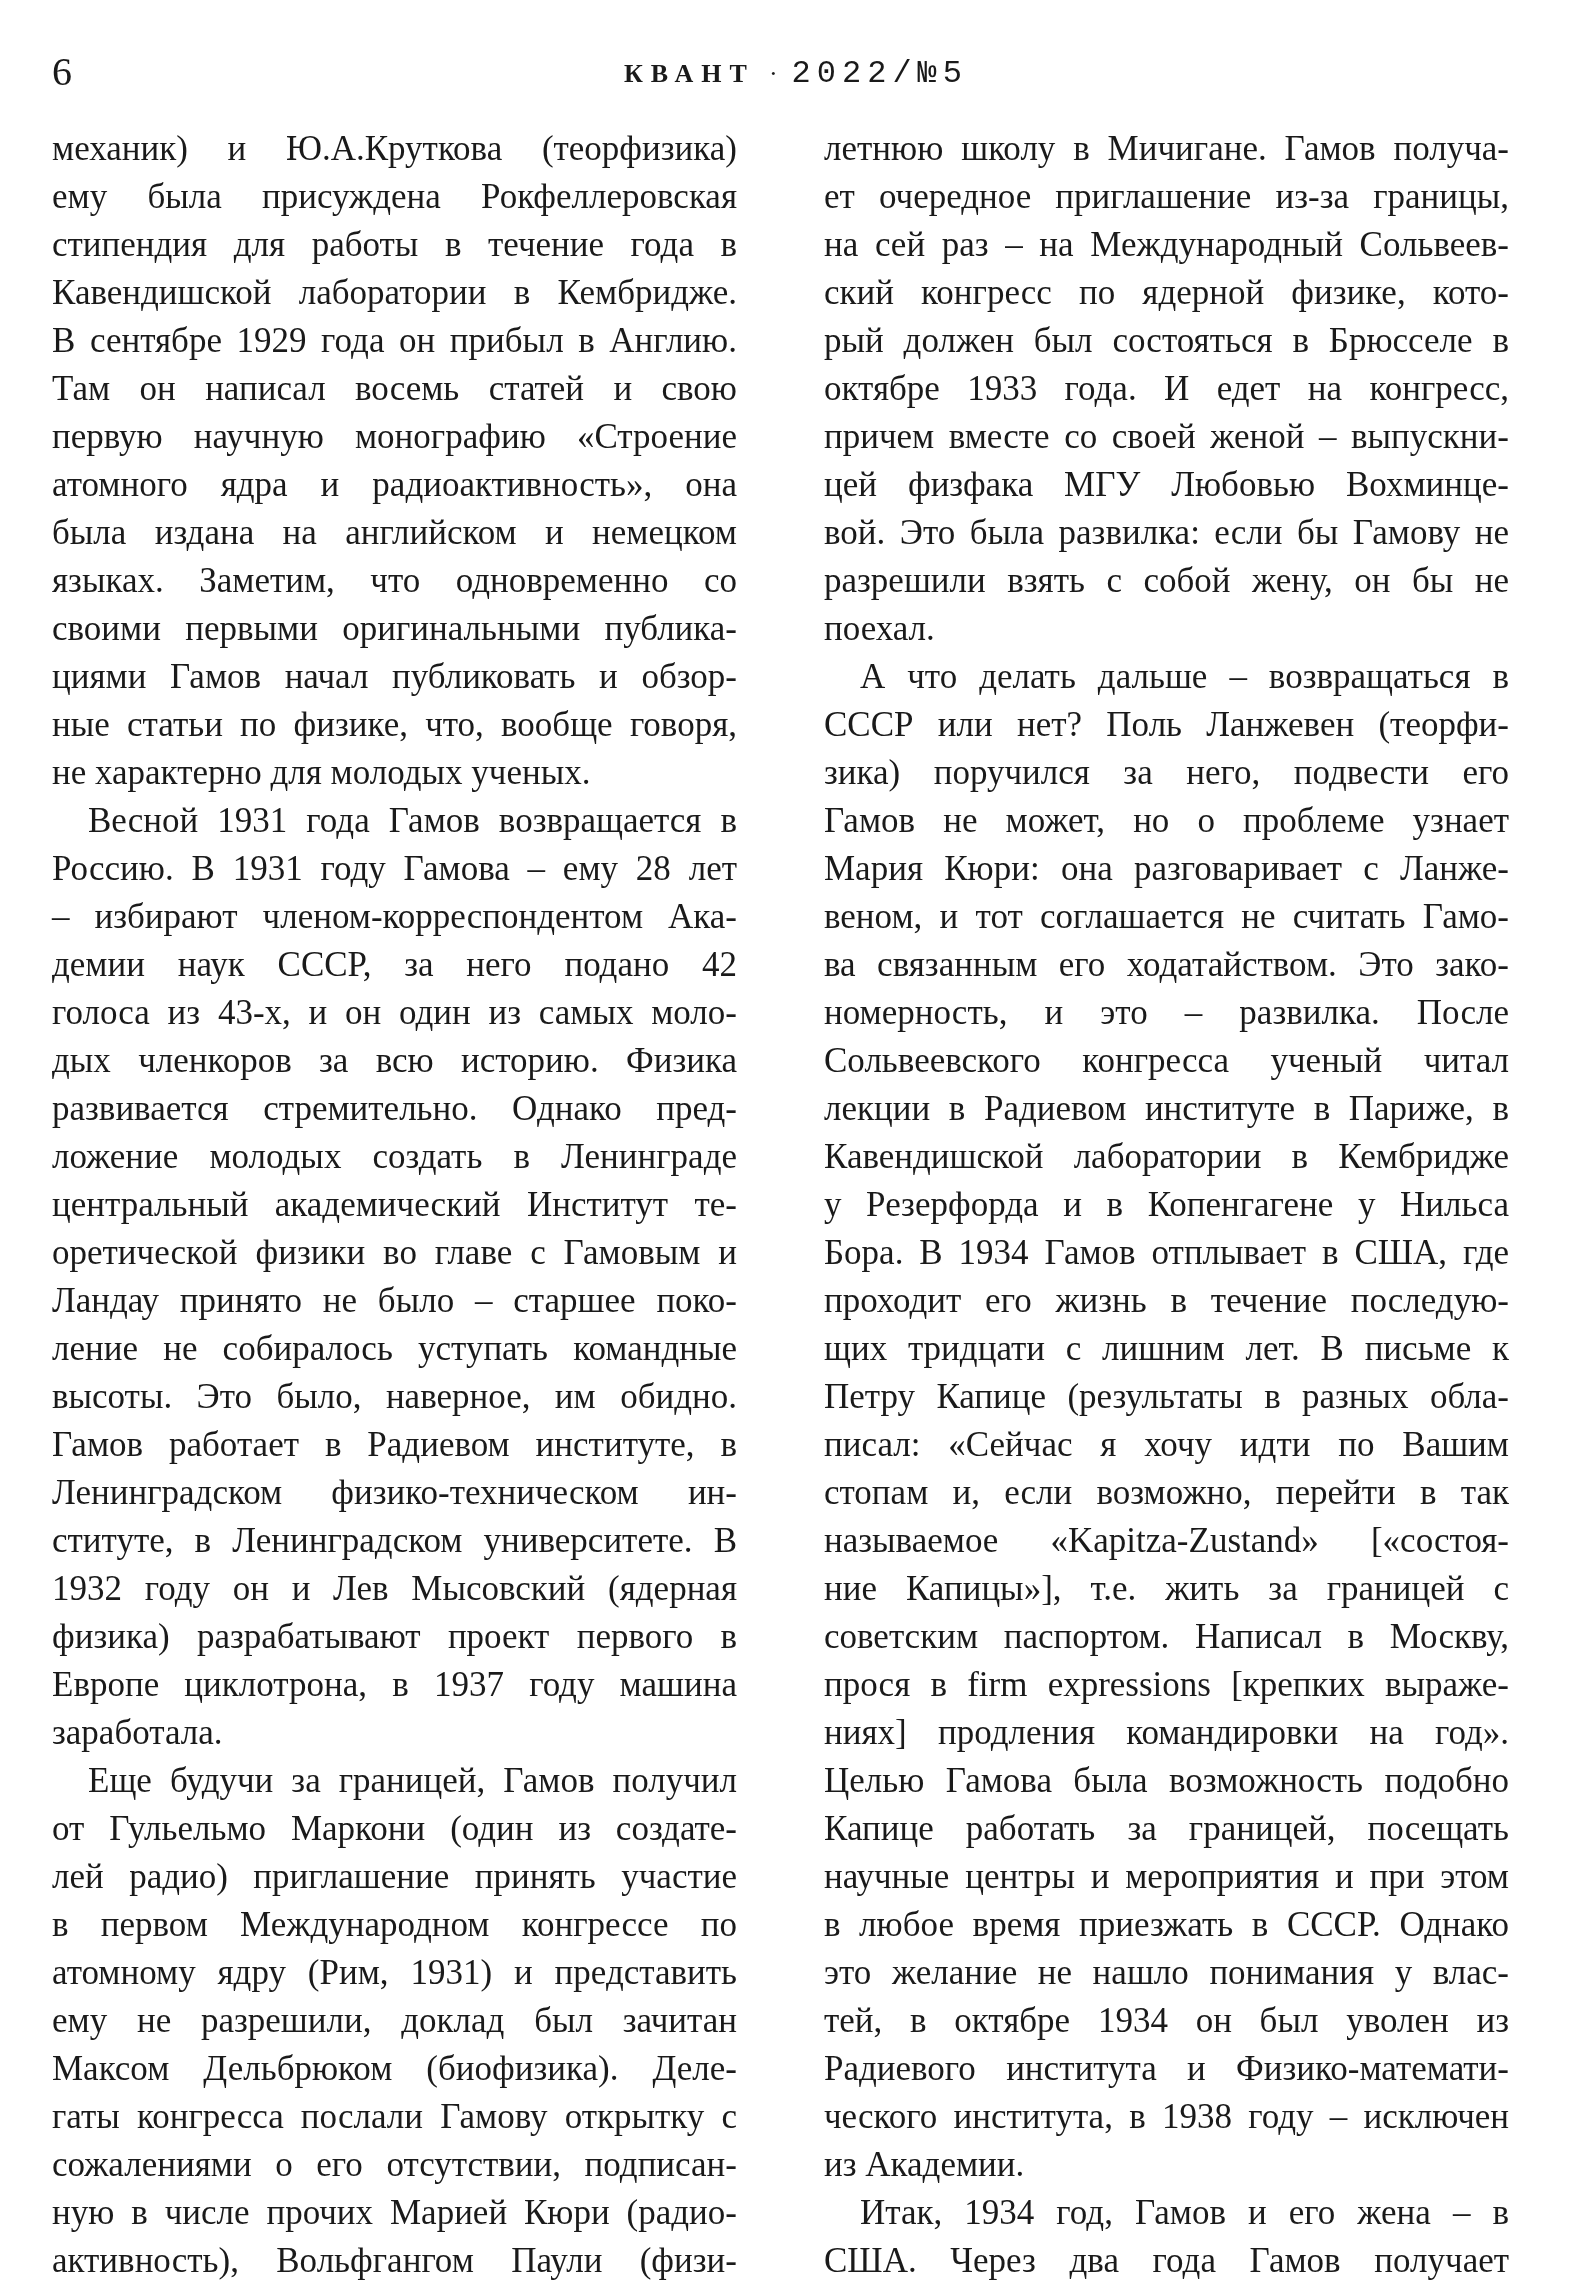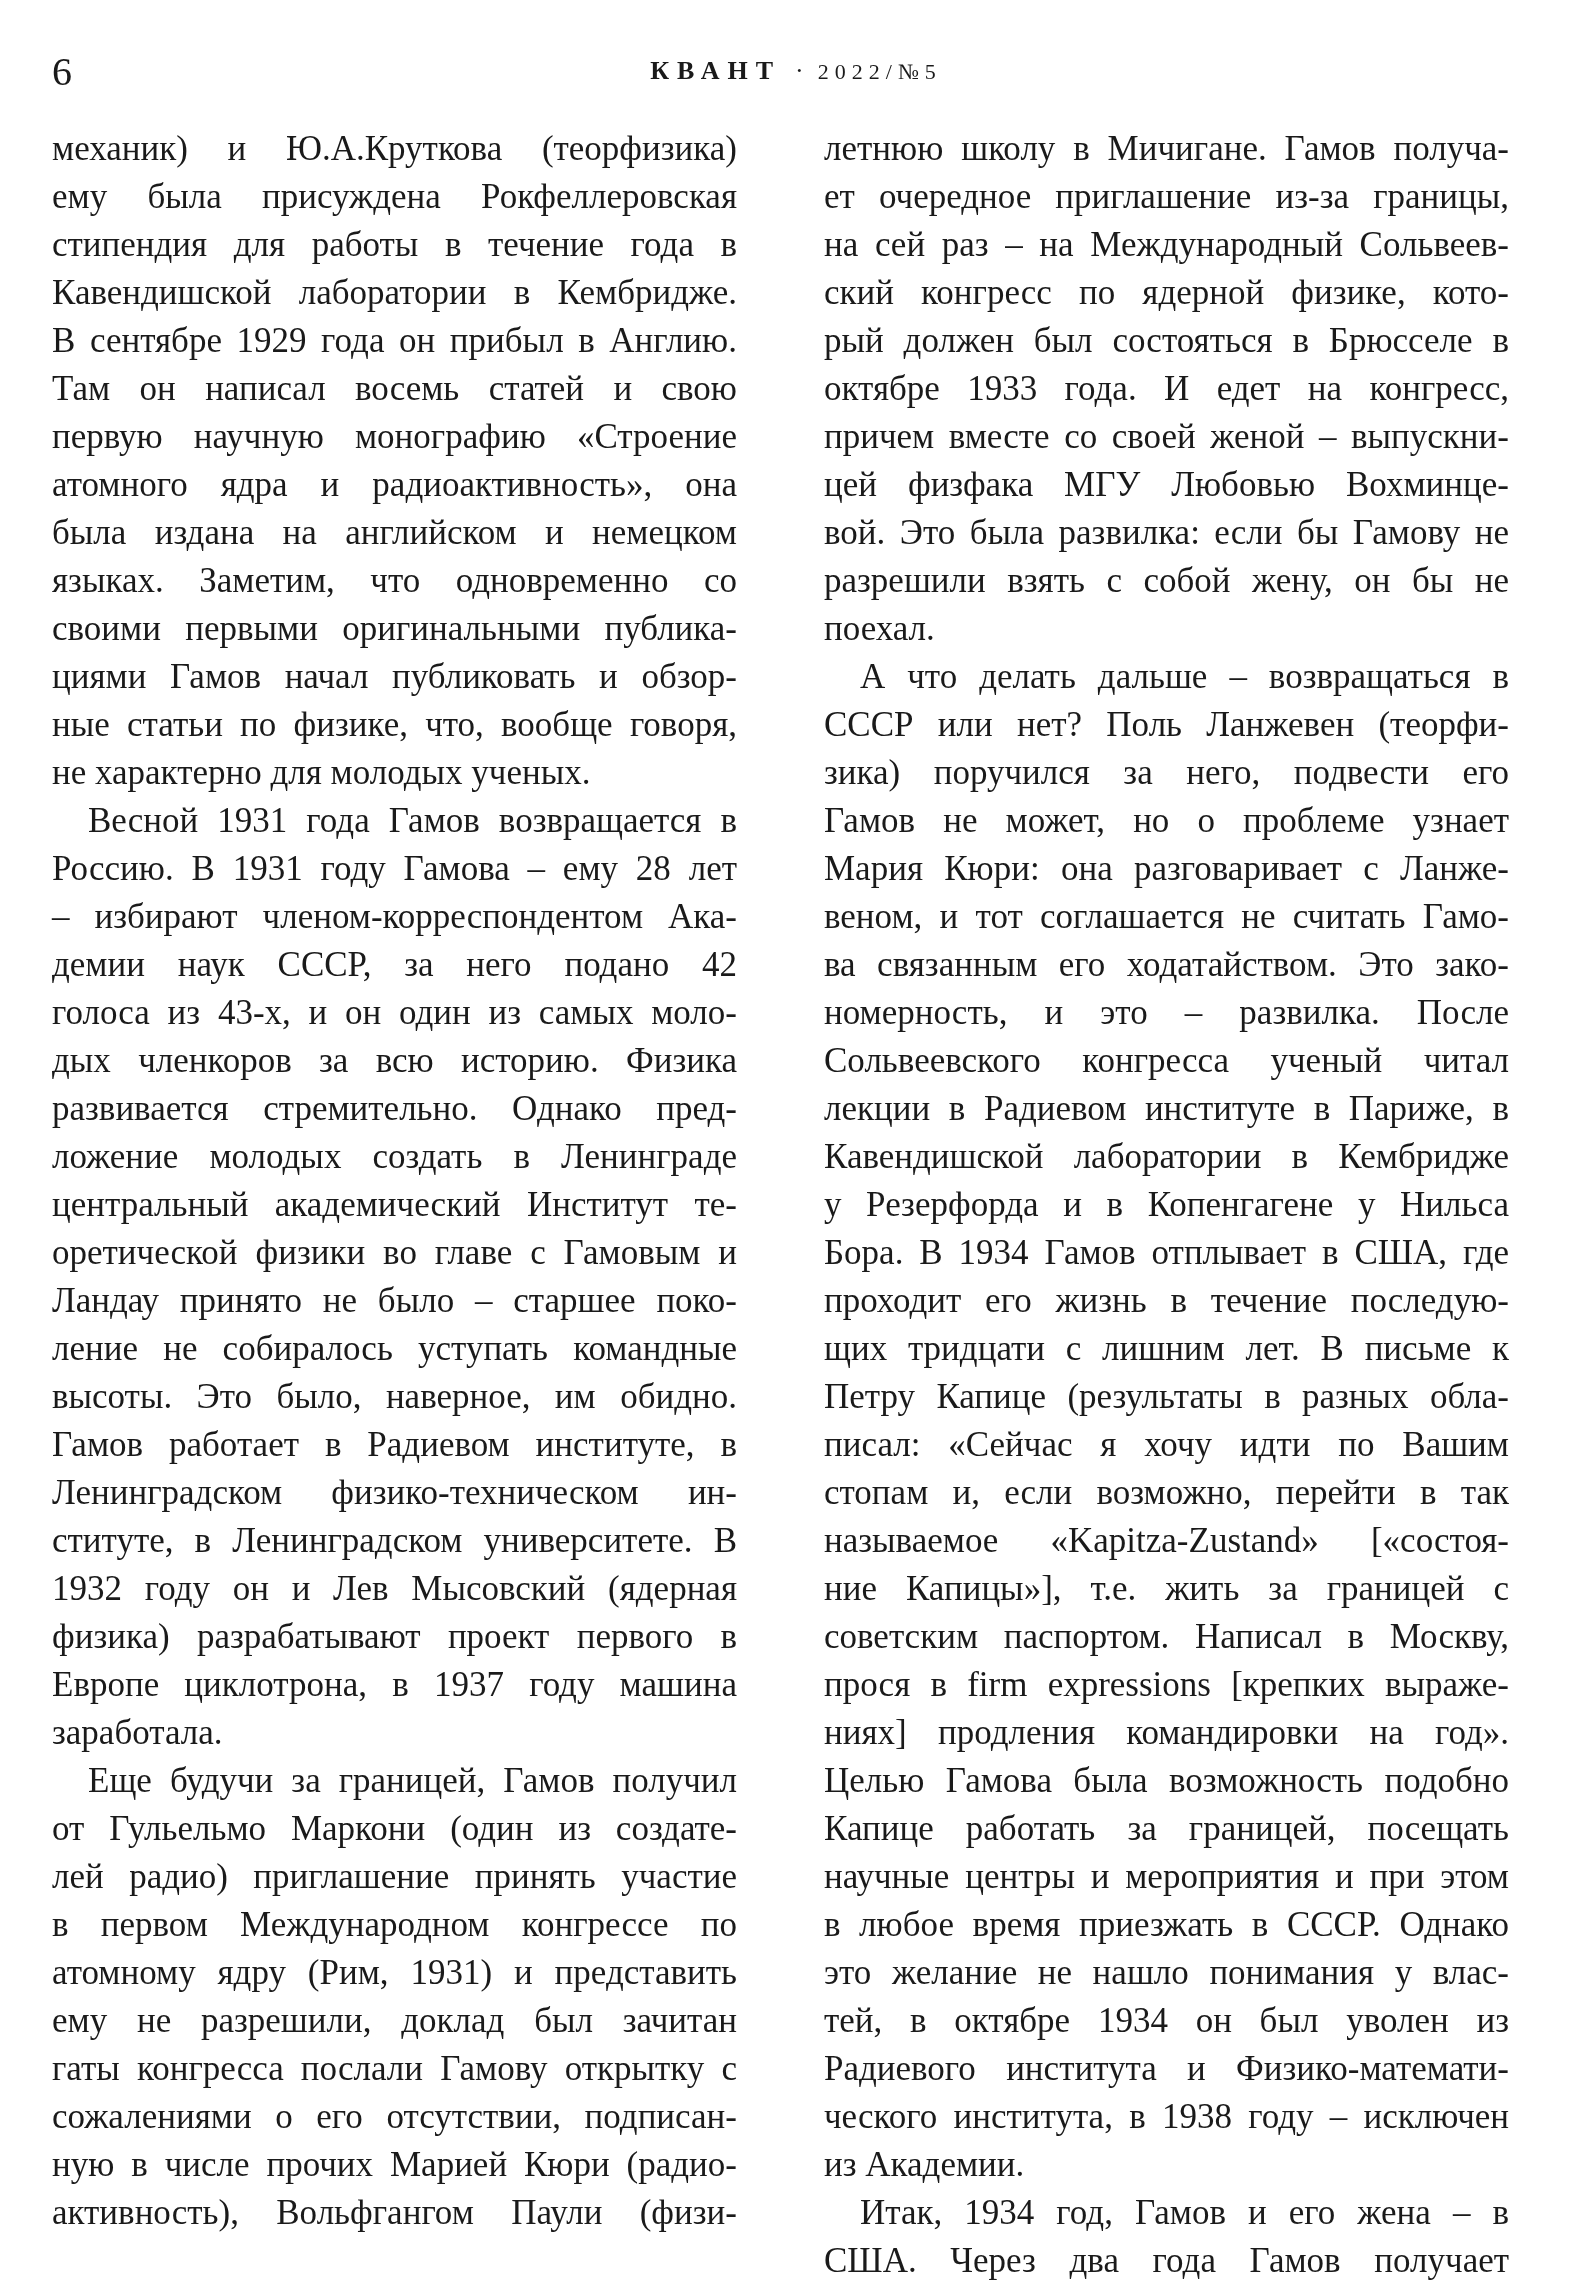--- a/index.html
+++ b/index.html
@@ -2,21 +2,21 @@
 <html><head>
 <meta charset="utf-8">
 <style>
   html, body { margin: 0; padding: 0; background: #ffffff; }
   body { width: 1592px; height: 2289px; position: relative; overflow: hidden;
          font-family: "Liberation Serif", "DejaVu Serif", serif; color: #1a1a1a; }
   .page-number { position: absolute; left: 52px; top: 52px; font-size: 40px; line-height: 1; }
   .running-head { position: absolute; left: 0; right: 0; top: 58px; text-align: center; font-size: 26px; line-height: 1; }
   .running-head .journal { font-weight: bold; letter-spacing: 8px; }
   .running-head .sep { margin: 0 14px; }
-  .running-head .issue { font-family: Liberation Serif, serif; letter-spacing: 6px; font-size: 22px; }
+  .running-head .issue { font-family: Liberation Mono, monospace; letter-spacing: 6px; font-size: 32px; }
   .column { position: absolute; top: 125px; width: 685px; font-size: 35px; line-height: 48px; }
   .col-left { left: 52px; }
   .col-right { left: 824px; }
   .line { display: block; white-space: nowrap; text-align: justify; text-align-last: justify; height: 48px; overflow: visible; }
   .line.last { text-align-last: left; }
   .line.indent { padding-left: 36px; }
 </style>
 </head>
 <body>
 
@@ -59,20 +59,21 @@
     <span class="line">1932 году он и Лев Мысовский (ядерная</span>
     <span class="line">физика) разрабатывают проект первого в</span>
     <span class="line">Европе циклотрона, в 1937 году машина</span>
     <span class="line last">заработала.</span>
     <span class="line indent">Еще будучи за границей, Гамов получил</span>
     <span class="line">от Гульельмо Маркони (один из создате-</span>
     <span class="line">лей радио) приглашение принять участие</span>
     <span class="line">в первом Международном конгрессе по</span>
     <span class="line">атомному ядру (Рим, 1931) и представить</span>
     <span class="line">ему не разрешили, доклад был зачитан</span>
+    <span class="line">Максом Дельбрюком (биофизика). Деле-</span>
     <span class="line">гаты конгресса послали Гамову открытку с</span>
     <span class="line">сожалениями о его отсутствии, подписан-</span>
     <span class="line">ную в числе прочих Марией Кюри (радио-</span>
     <span class="line">активность), Вольфгангом Паули (физи-</span>
   </div>
 <div class="column col-right" id="col-right">
     <span class="line">летнюю школу в Мичигане. Гамов получа-</span>
     <span class="line">ет очередное приглашение из-за границы,</span>
     <span class="line">на сей раз – на Международный Сольвеев-</span>
     <span class="line">ский конгресс по ядерной физике, кото-</span>

